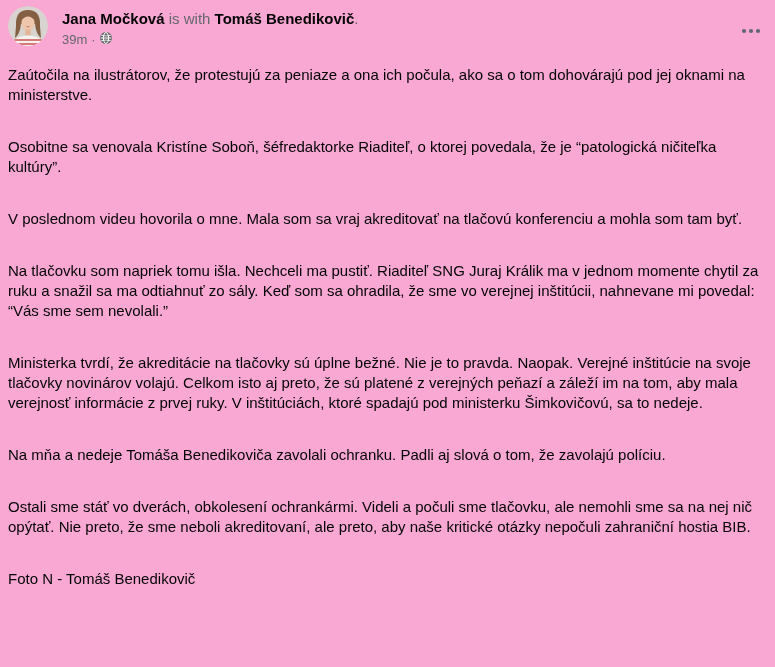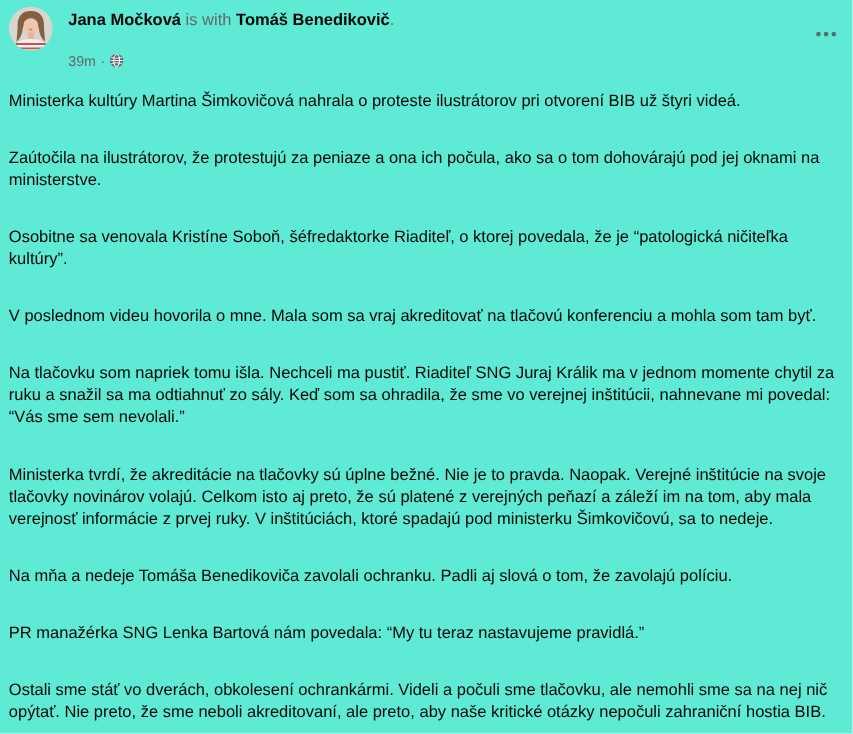--- a/index.html
+++ b/index.html
@@ -5,21 +5,21 @@
   * { margin: 0; padding: 0; box-sizing: border-box; }
   html, body { background: #ffffff; }
   body {
     font-family: "Liberation Sans", "DejaVu Sans", sans-serif;
     color: #050505;
   }
   .post {
     position: relative;
     width: 775px;
     min-height: 667px;
-    background: #5eead4;
+    background: #f9a8d4;
     overflow: hidden;
   }
   .post-header {
     position: relative;
     display: flex;
     align-items: flex-start;
     padding: 6px 44px 0 8px;
   }
   .avatar-wrap {
     width: 40px;
@@ -41,22 +41,23 @@
   }
   .name-link {
     font-weight: 700;
     color: #050505;
     text-decoration: none;
     cursor: pointer;
   }
   .muted { color: #65676B; font-weight: 400; }
   .meta-line {
     display: flex;
+    align-items: center;
     gap: 4px;
-    margin-top: 18px;
+    margin-top: 1px;
     font-size: 13px;
     line-height: 17px;
     color: #65676B;
   }
   .timestamp-link {
     color: #65676B;
     text-decoration: none;
     cursor: pointer;
   }
   .globe { display: inline-block; margin-top: 1px; }
@@ -140,24 +141,23 @@
       <svg width="22" height="20" viewBox="0 0 22 20" data-name="ellipsis-icon">
         <circle cx="4" cy="10" r="2.1" fill="#606770"></circle>
         <circle cx="11" cy="10" r="2.1" fill="#606770"></circle>
         <circle cx="18" cy="10" r="2.1" fill="#606770"></circle>
       </svg>
     </button>
 
   </div>
 
   <div class="post-body" data-name="post-body">
-    <p data-name="post-paragraph">Ministerka kultúry Martina Šimkovičová nahrala o proteste ilustrátorov pri otvorení BIB už štyri videá.</p>
     <p data-name="post-paragraph">Zaútočila na ilustrátorov, že protestujú za peniaze a ona ich počula, ako sa o tom dohovárajú pod jej oknami na ministerstve.</p>
     <p data-name="post-paragraph">Osobitne sa venovala Kristíne Soboň, šéfredaktorke Riaditeľ, o ktorej povedala, že je “patologická ničiteľka kultúry”.</p>
     <p data-name="post-paragraph">V poslednom videu hovorila o mne. Mala som sa vraj akreditovať na tlačovú konferenciu a mohla som tam byť.</p>
     <p data-name="post-paragraph">Na tlačovku som napriek tomu išla. Nechceli ma pustiť. Riaditeľ SNG Juraj Králik ma v jednom momente chytil za ruku a snažil sa ma odtiahnuť zo sály. Keď som sa ohradila, že sme vo verejnej inštitúcii, nahnevane mi povedal: “Vás sme sem nevolali.”</p>
     <p data-name="post-paragraph">Ministerka tvrdí, že akreditácie na tlačovky sú úplne bežné. Nie je to pravda. Naopak. Verejné inštitúcie na svoje tlačovky novinárov volajú. Celkom isto aj preto, že sú platené z verejných peňazí a záleží im na tom, aby mala verejnosť informácie z prvej ruky. V inštitúciách, ktoré spadajú pod ministerku Šimkovičovú, sa to nedeje.</p>
     <p data-name="post-paragraph">Na mňa a nedeje Tomáša Benedikoviča zavolali ochranku. Padli aj slová o tom, že zavolajú políciu.</p>
-    <p data-name="post-paragraph">PR manažérka SNG Lenka Bartová nám povedala: “My tu teraz nastavujeme pravidlá.”</p>
     <p data-name="post-paragraph">Ostali sme stáť vo dverách, obkolesení ochrankármi. Videli a počuli sme tlačovku, ale nemohli sme sa na nej nič opýtať. Nie preto, že sme neboli akreditovaní, ale preto, aby naše kritické otázky nepočuli zahraniční hostia BIB.</p>
+    <p data-name="post-paragraph">Foto N - Tomáš Benedikovič</p>
   </div>
 
 </div>
 
 </body></html>

